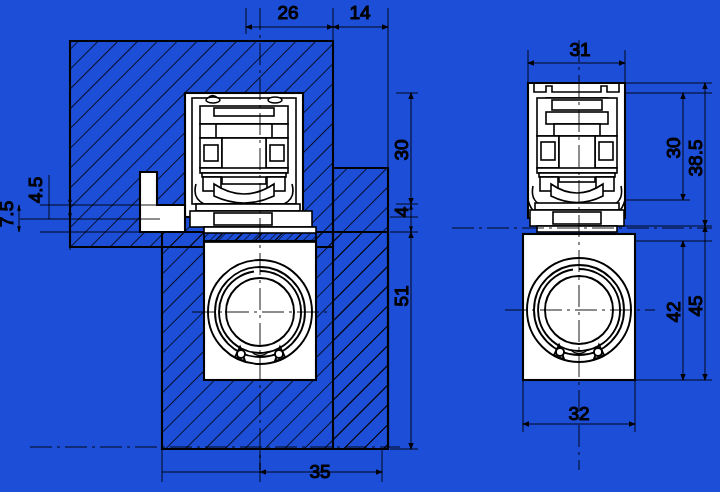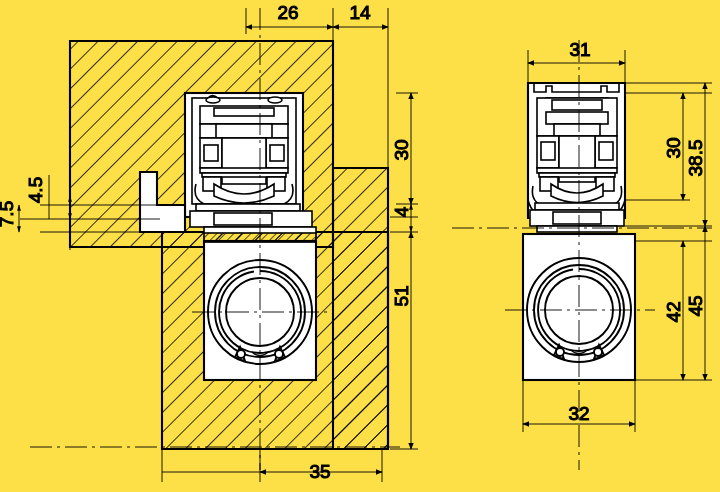--- a/index.html
+++ b/index.html
@@ -1,18 +1,18 @@
 <!DOCTYPE html>
 <html><head>
 <meta charset="utf-8">
 <style>
   html,body{margin:0;padding:0;background:#ffffff;}
   body{width:720px;height:492px;overflow:hidden;
        font-family:"Liberation Sans", sans-serif;}
-  #sheet{position:relative;width:720px;height:492px;background:#fde047;}
+  #sheet{position:relative;width:720px;height:492px;background:#1d4ed8;}
   svg{display:block;}
   text{font-family:"Liberation Sans", sans-serif;fill:#000;}
 </style>
 </head>
 <body>
 
 <div id="sheet">
 <svg width="720" height="492" viewBox="0 0 720 492">
 
   <defs>

